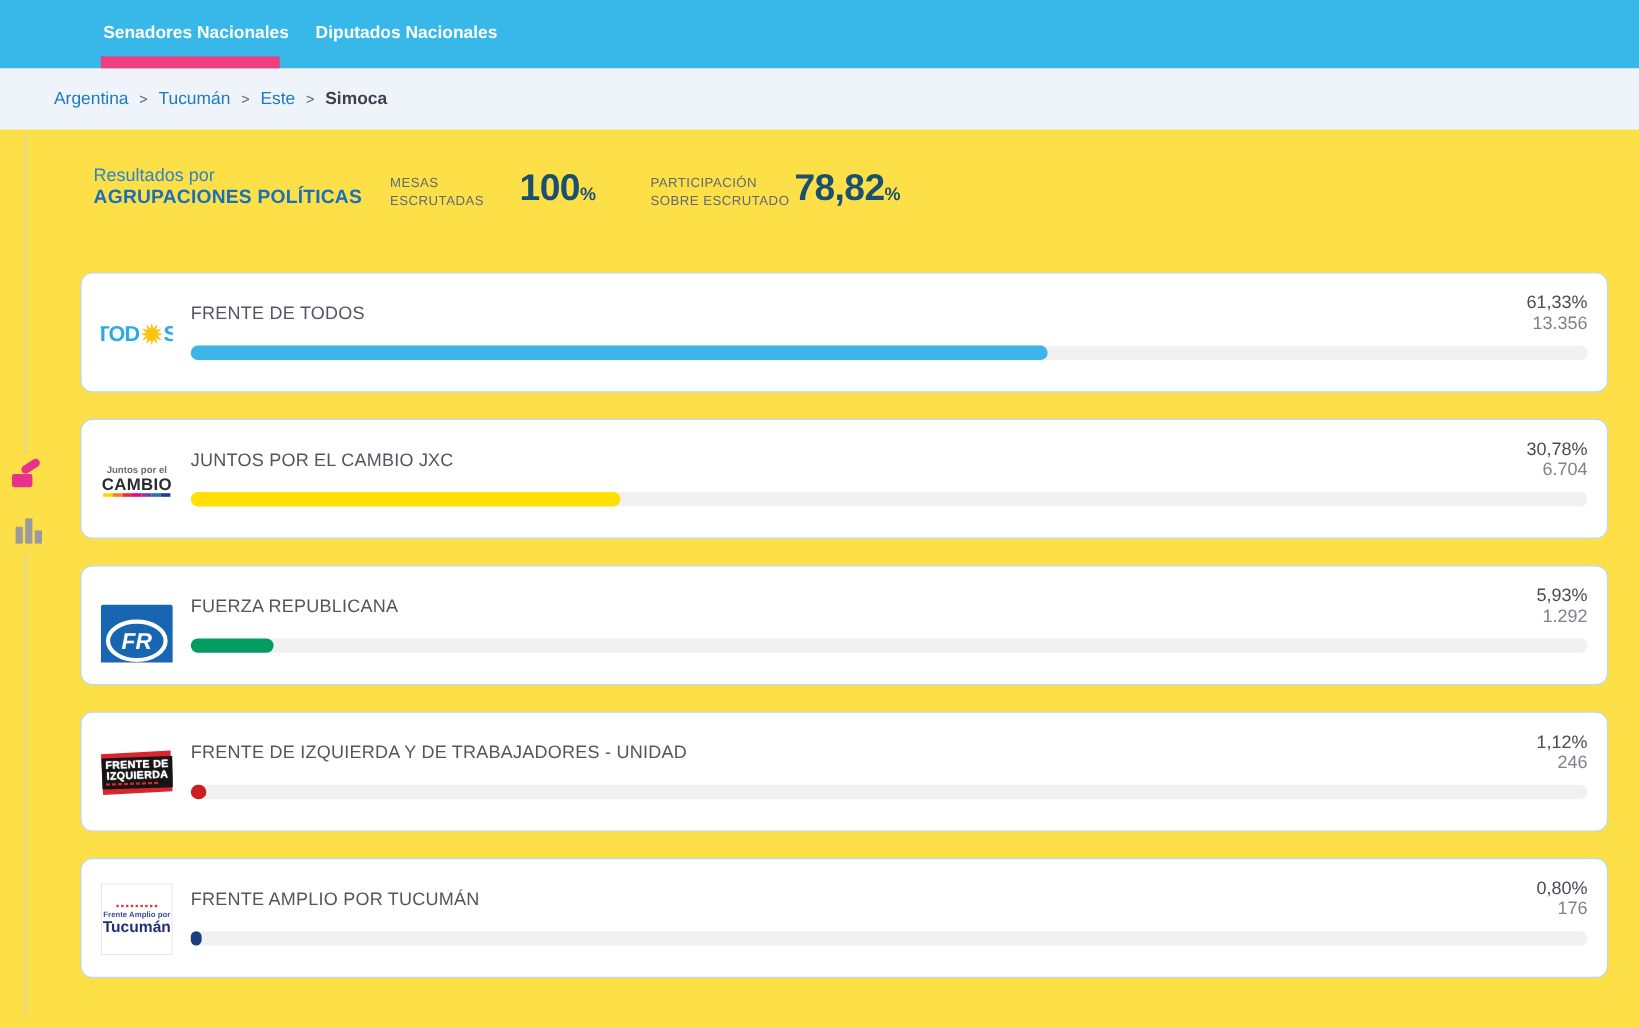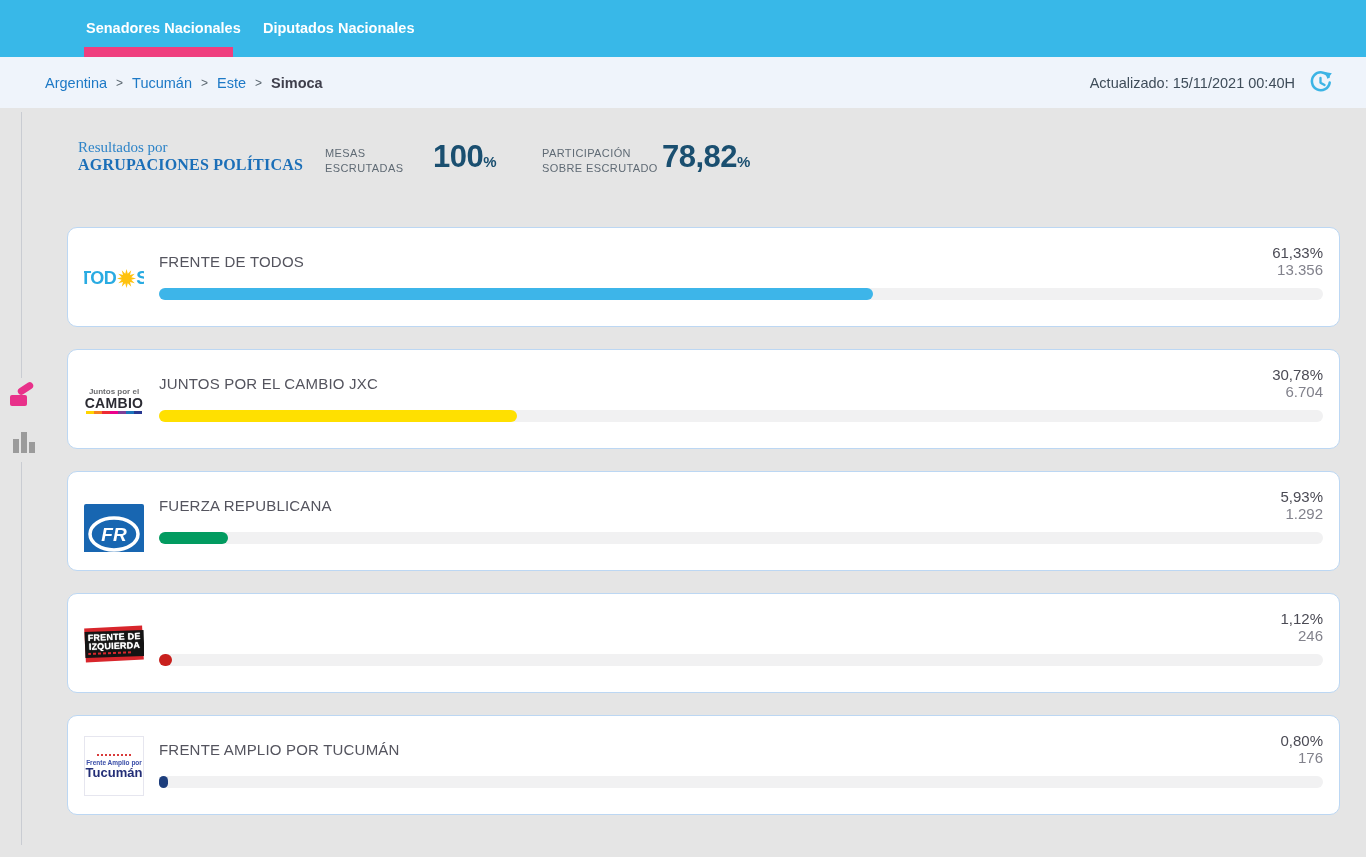--- a/index.html
+++ b/index.html
@@ -1,38 +1,38 @@
 <!DOCTYPE html>
 <html><head>
 <meta charset="utf-8">
 <style>
   * { margin:0; padding:0; box-sizing:border-box; }
   html,body { width:1366px; height:857px; background:#ffffff; overflow:hidden;
               font-family:"Liberation Sans", sans-serif; }
-  .stage { position:relative; width:1366px; height:857px; background:#e5e5e5; }
+  .stage { position:relative; width:1366px; height:857px; background:#fde047; }
 
   
   .topbar { position:absolute; top:0; left:0; width:1366px; height:57px; background:#38b8e8; }
   .tab { position:absolute; top:20px; color:#ffffff; font-size:14.5px; font-weight:bold; cursor:pointer; }
   .tab-1 { left:86px; }
   .tab-2 { left:263px; }
   .tab-underline { position:absolute; left:84px; top:47px; width:149px; height:11px; background:#ef3e7e; }
 
   
   .crumbbar { position:absolute; top:57px; left:0; width:1366px; height:51px; background:#eff4fb; }
   .crumbs { position:absolute; left:45px; top:0; height:51px; display:flex; align-items:center; gap:9px; font-size:14.5px; }
   .crumb-link { color:#1d79c6; cursor:pointer; text-decoration:none; }
   .crumb-sep { color:#5b6770; font-size:12px; }
   .crumb-current { color:#3f3f4c; font-weight:bold; }
   .updated-wrap { position:absolute; right:33px; top:0; height:51px; display:flex; align-items:center; gap:13px; }
   .updated-text { color:#3e4c59; font-size:14.5px; }
   .refresh-icon { width:25px; height:25px; cursor:pointer; }
 
   
-  .results-by { position:absolute; left:78px; top:138px; line-height:18px;font-family:Liberation Serif, serif; }
+  .results-by { position:absolute; left:78px; top:138px; line-height:18px; }
   .results-by .l1 { color:#2e84c8; font-size:15px; }
   .results-by .l2 { color:#1b6fb8; font-size:16px; font-weight:bold; letter-spacing:0.2px; }
   .stat-label { position:absolute; top:146px; color:#5f6a74; font-size:11px; line-height:15px; letter-spacing:0.4px; }
   .stat-label.mesas { left:325px; }
   .stat-label.part  { left:542px; }
   .stat-value { position:absolute; top:139px; color:#1a4f70; font-weight:bold; font-size:31px; letter-spacing:-0.5px; }
   .stat-value.mesas { left:433px; }
   .stat-value.part  { left:662px; }
   .stat-value .unit { font-size:15px; font-weight:bold; }
 
@@ -98,28 +98,20 @@
 
   <div class="crumbbar">
     <div class="crumbs">
       <span class="crumb-link">Argentina</span>
       <span class="crumb-sep">&gt;</span>
       <span class="crumb-link">Tucumán</span>
       <span class="crumb-sep">&gt;</span>
       <span class="crumb-link">Este</span>
       <span class="crumb-sep">&gt;</span>
       <span class="crumb-current">Simoca</span>
-    </div>
-    <div class="updated-wrap">
-      <span class="updated-text">Actualizado: 15/11/2021 00:40H</span>
-      <svg class="refresh-icon" viewBox="0 0 26 26">
-        <path d="M21.5 7.2 A 9.3 9.3 0 1 0 22.6 13" fill="none" stroke="#3cb4e5" stroke-width="2.6" stroke-linecap="round"></path>
-        <polygon points="17.5,2.2 24.8,3.4 20.3,9.4" fill="#3cb4e5"></polygon>
-        <path d="M13 8.2 v5 l4.2 2.4" fill="none" stroke="#3cb4e5" stroke-width="2.4" stroke-linecap="round" stroke-linejoin="round"></path>
-      </svg>
     </div>
   </div>
 
   <div class="results-by">
     <div class="l1">Resultados por</div>
     <div class="l2">AGRUPACIONES POLÍTICAS</div>
   </div>
 
   <div class="stat-label mesas">
     <div>MESAS</div>
@@ -215,20 +207,21 @@
     <div class="card">
       <div class="logo-box">
         <div class="fit-logo">
           <div class="fit-inner">
             <div class="fit-l">FRENTE DE</div>
             <div class="fit-l">IZQUIERDA</div>
             <div class="fit-strip"></div>
           </div>
         </div>
       </div>
+      <div class="party-name">FRENTE DE IZQUIERDA Y DE TRABAJADORES - UNIDAD</div>
       <div class="card-stats">
         <div class="pct">1,12%</div>
         <div class="votes">246</div>
       </div>
       <div class="track">
         <div class="fill" style="width: 1.12%; background-color: rgb(201, 32, 29);"></div>
       </div>
     </div>
 
     <div class="card">

